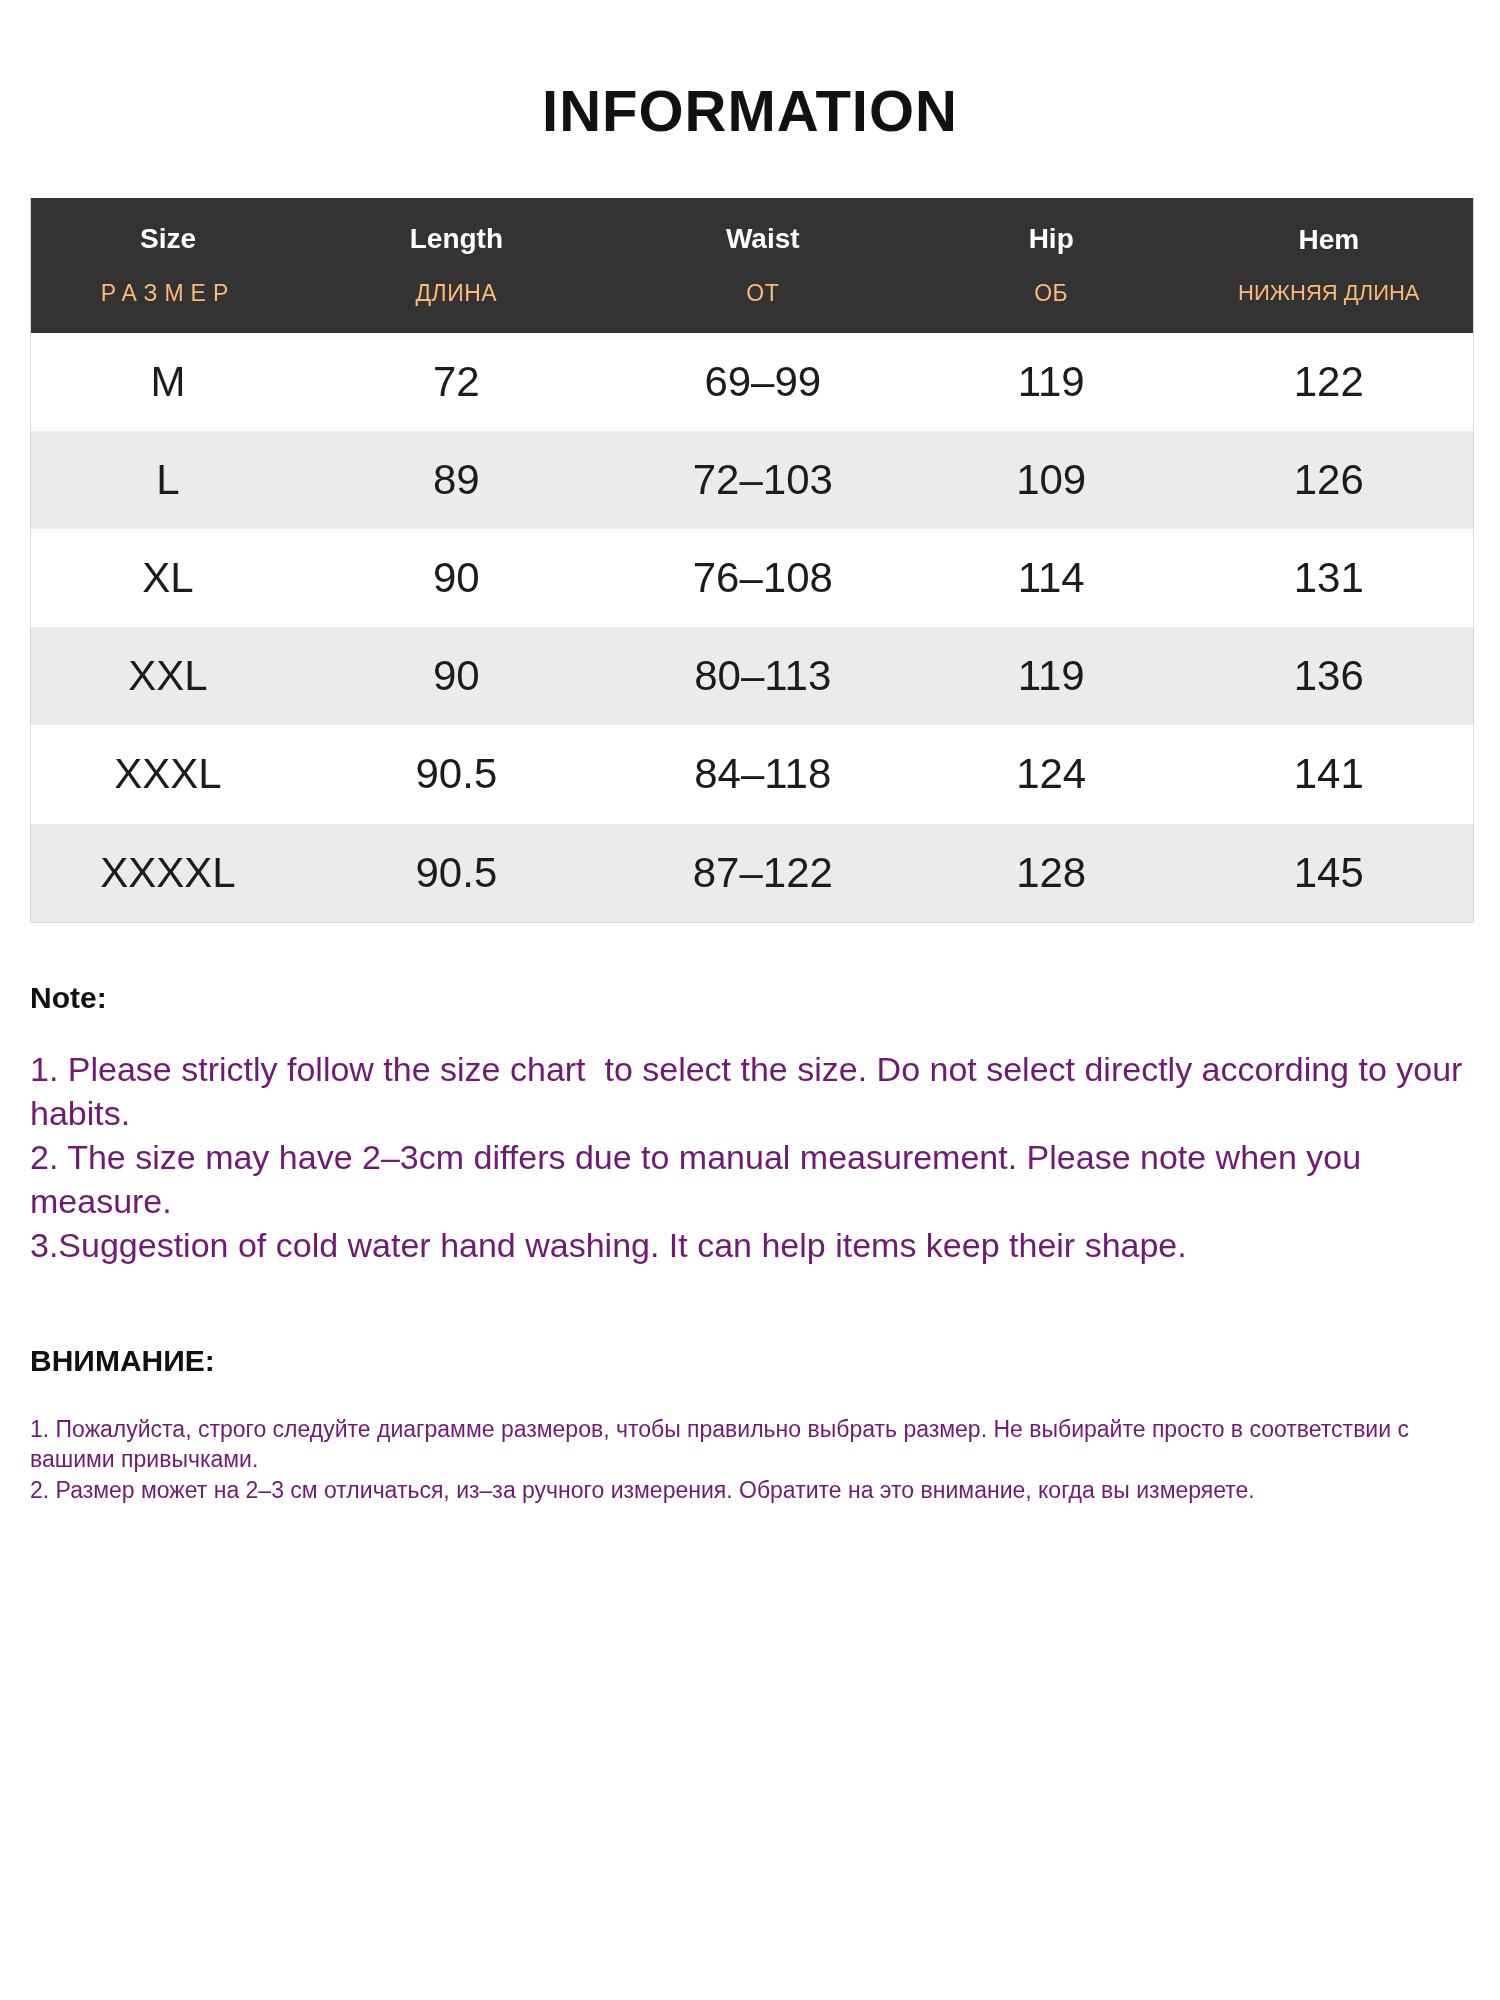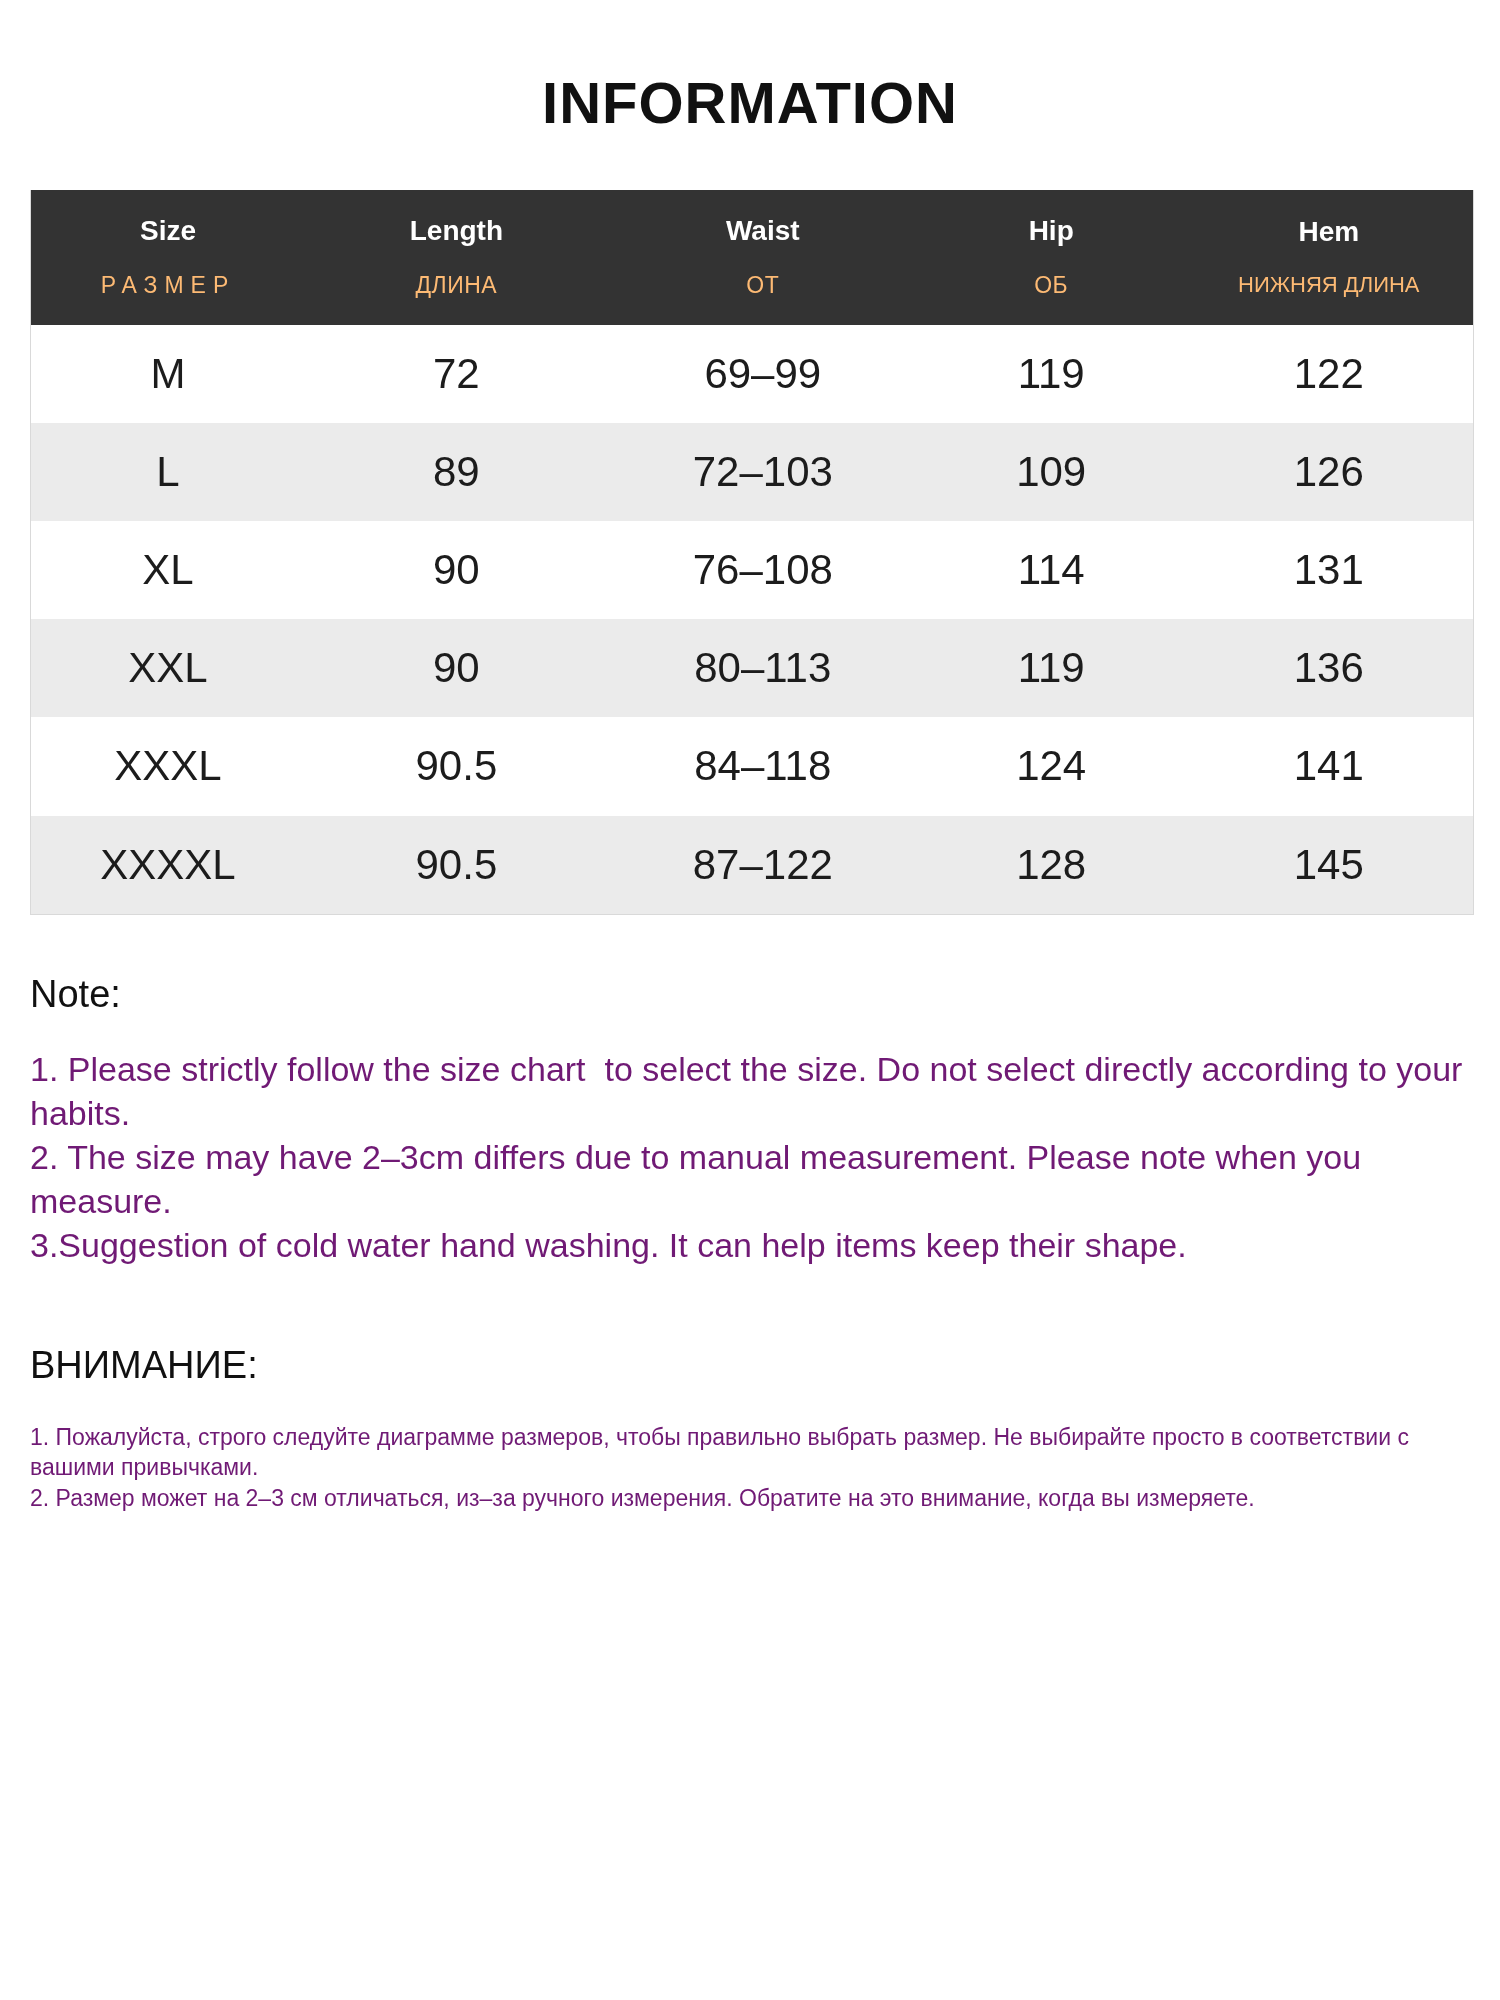--- a/index.html
+++ b/index.html
@@ -25,20 +25,21 @@
   
   .title {
     text-align: center;
     font-size: 58px;
     font-weight: bold;
     letter-spacing: 1px;
     color: #111111;
     padding-top: 74px;
     padding-bottom: 0;
     line-height: 1;
+    margin-top: 8px;
   }
 
   
   .table-wrap {
     margin: 58px 26px 0 30px;
     border: 1px solid #d9d9d9;
     border-top: none;
     box-sizing: border-box;
   }
   table.size-table {
@@ -90,22 +91,22 @@
     font-weight: normal;
   }
   tbody tr.odd  { background: #ffffff; }
   tbody tr.even { background: #ebebeb; }
 
   
   .notes-block {
     margin: 0 26px 0 30px;
   }
   .note-heading {
-    font-size: 38px;
-    font-weight: normal;
+    font-size: 30px;
+    font-weight: bold;
     color: #111111;
     margin-top: 60px;
     margin-bottom: 34px;
     line-height: 1;
   }
   .note-heading.ru {
     margin-top: 78px;
     margin-bottom: 38px;
   }
   .note-line {

